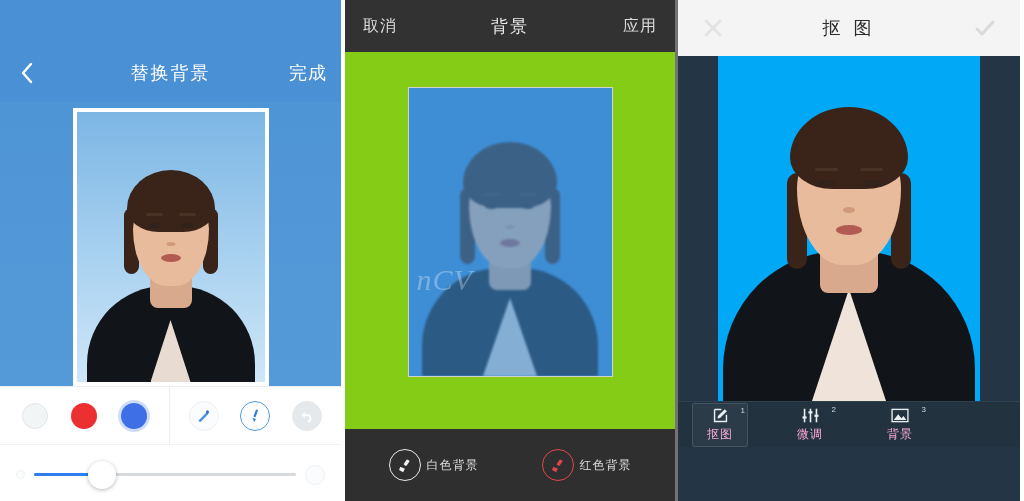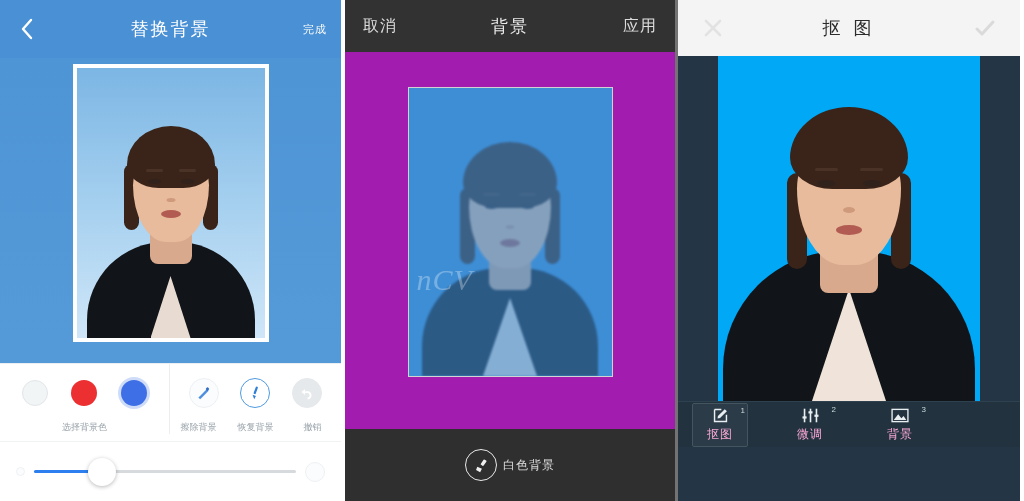--- a/index.html
+++ b/index.html
@@ -18,29 +18,30 @@
     background: #4a90d4;
     display: flex; flex-direction: column;
     overflow: hidden;
   }
   .p1-header {
     height: 58px; flex: 0 0 58px;
     background: #4a90d4;
     display: flex; align-items: center; justify-content: space-between;
     padding: 0 14px;
     position: relative;
+    margin-top: 44px;
   }
   .p1-back { width: 26px; height: 26px; display:flex; align-items:center; justify-content:center; }
   .p1-back svg { display:block; }
   .p1-title {
     position: absolute; left: 0; right: 0; text-align: center;
     color: #ffffff; font-size: 18px; letter-spacing: 2px;
     pointer-events: none;
   }
-  .p1-done { color:#ffffff; font-size: 11px; letter-spacing: 1px; position: relative; z-index:2; }
+  .p1-done { color:#ffffff; font-size: 18px; letter-spacing: 1px; position: relative; z-index:2; }
 
   .p1-canvas {
     flex: 1 1 auto;
     background: linear-gradient(180deg,#4e95d6 0%, #559ad8 100%);
     display:flex; align-items:flex-start; justify-content:center;
     padding-top: 6px;
     position: relative;
   }
   .photo-frame {
     width: 196px; height: 278px;
@@ -136,21 +137,21 @@
     border-right: 3px solid #737373;
   }
   .p2-header {
     flex: 0 0 52px; height:52px; background:#323232;
     display:flex; align-items:center; justify-content:space-between;
     padding: 0 18px; position:relative;
   }
   .p2-cancel, .p2-apply { color:#dcdcdc; font-size:16px; letter-spacing:1px; z-index:2;}
   .p2-title { position:absolute; left:0; right:0; text-align:center; color:#e8e8e8; font-size:17px; letter-spacing:2px;}
   .p2-canvas {
-    flex:1 1 auto; background:#a21caf;
+    flex:1 1 auto; background:#84cc16;
     display:flex; align-items:flex-start; justify-content:center;
     padding-top: 36px;
     text-decoration: underline;
   }
   .p2-photo {
     width: 203px; height:288px;
     background: #3e8ed6;
     position: relative; overflow:hidden;
     outline: 1px solid #d2d2d2;
   }
@@ -273,28 +274,20 @@
         </div>
         <div class="brush-btn disabled">
           <svg width="17" height="17" viewBox="0 0 20 20" aria-hidden="true">
             <path d="M7 6 L3 9.5 L7 13 Z" fill="#ffffff"></path>
             <path d="M5 9.5 H11 A4 4 0 0 1 11 17" fill="none" stroke="#ffffff" stroke-width="2.2" stroke-linecap="round"></path>
           </svg>
         </div>
       </div>
     </div>
 
-    <div class="p1-labels">
-      <div class="lbl-colors">选择背景色</div>
-      <div class="lbl-brushes">
-        <span>擦除背景</span>
-        <span>恢复背景</span>
-        <span>撤销</span>
-      </div>
-    </div>
 
     <div class="p1-slider-wrap">
       <div class="dot-small"></div>
       <div class="track">
         <div class="track-fill"></div>
         <div class="thumb"></div>
       </div>
       <div class="dot-big"></div>
     </div>
   </div>
@@ -331,20 +324,29 @@
     <div class="p2-footer">
       <div class="bgopt">
         <div class="bgopt-icon white">
           <svg width="17" height="17" viewBox="0 0 20 20" aria-hidden="true">
             <rect x="10.5" y="3" width="4" height="7.5" rx="1" transform="rotate(35 12.5 6.7)" fill="#f0f0f0"></rect>
             <path d="M5 11.5 L10.5 13.8 L8.4 18 L3.6 15.4 Z" fill="#f0f0f0"></path>
           </svg>
         </div>
         <div class="bgopt-label white">白色背景</div>
       </div>
+      <div class="bgopt">
+        <div class="bgopt-icon red">
+          <svg width="17" height="17" viewBox="0 0 20 20" aria-hidden="true">
+            <rect x="10.5" y="3" width="4" height="7.5" rx="1" transform="rotate(35 12.5 6.7)" fill="#e0474b"></rect>
+            <path d="M5 11.5 L10.5 13.8 L8.4 18 L3.6 15.4 Z" fill="#e0474b"></path>
+          </svg>
+        </div>
+        <div class="bgopt-label red">红色背景</div>
+      </div>
     </div>
   </div>
 
   <div class="panel3">
 
     <div class="p3-header">
       <div class="p3-x">
         <svg width="20" height="20" viewBox="0 0 20 20" aria-hidden="true">
           <line x1="3" y1="3" x2="17" y2="17" stroke="#e2e2e2" stroke-width="2.6" stroke-linecap="round"></line>
           <line x1="17" y1="3" x2="3" y2="17" stroke="#e2e2e2" stroke-width="2.6" stroke-linecap="round"></line>

